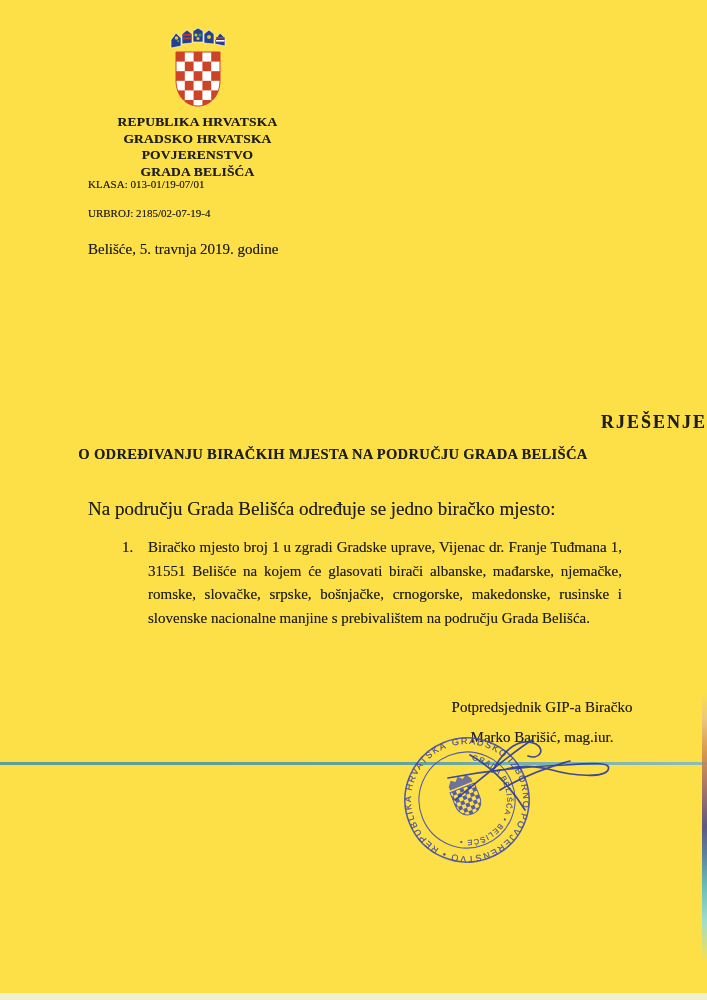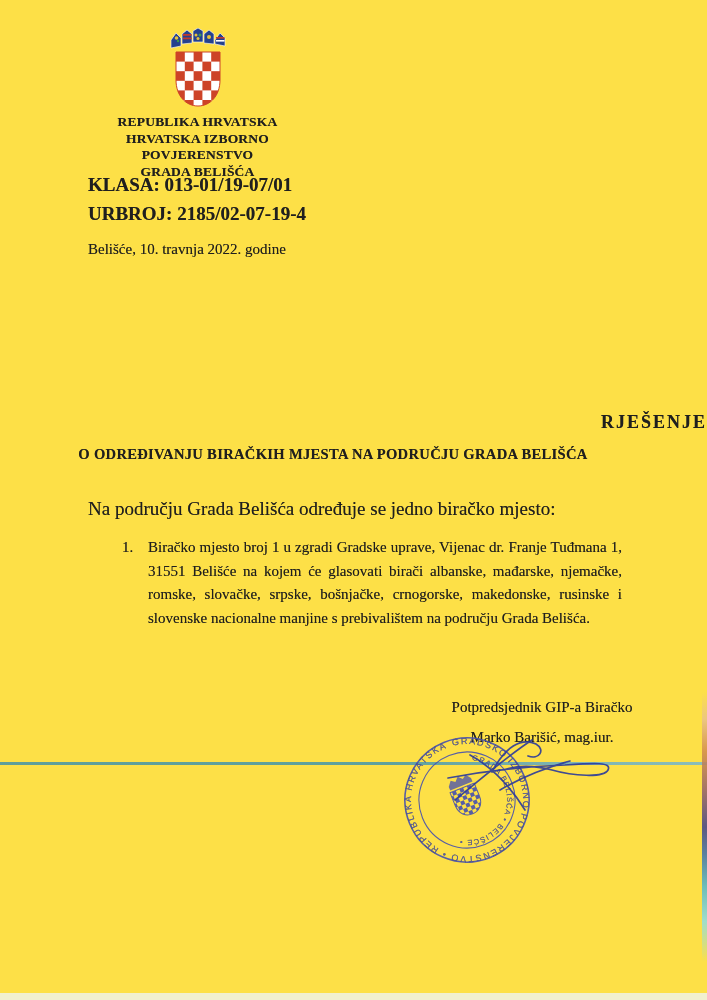--- a/index.html
+++ b/index.html
@@ -12,21 +12,21 @@
     font-family:"Liberation Serif","DejaVu Serif",serif;
     color:#1f1f1f;
     text-shadow:0 0 .4px rgba(20,20,20,.55);
   }
   .letterhead{
     position:absolute;left:85px;top:28px;width:225px;
     text-align:center;
   }
   .coa{display:block;margin:0 auto 4px auto;}
   .hdr-line{font-weight:bold;font-size:13.5px;line-height:16.5px;letter-spacing:.2px;}
-  .meta{position:absolute;left:88px;top:170px;font-size:19px;line-height:29px;font-weight:bold;}
+  .meta{position:absolute;left:88px;top:170px;font-size:11px;line-height:29px;}
   .place-date{position:absolute;left:88px;top:241px;font-size:15px;}
   .preamble{
     position:absolute;left:88px;top:285px;width:534px;
     font-size:15px;line-height:30px;text-align:justify;
   }
   .decision-title{
     position:absolute;left:0;top:412px;width:707px;
     text-align:right;font-weight:bold;font-size:18px;letter-spacing:2px;
   }
   .decision-subtitle{
@@ -99,30 +99,30 @@
       <circle cx="27" cy="7" r="1.5" fill="#e8c23a"></circle>
       <circle cx="31" cy="7" r="1.5" fill="#3d9b4f"></circle>
       <circle cx="29" cy="10.5" r="1.5" fill="#e8c23a"></circle>
       <circle cx="40" cy="9" r="2" fill="#e8c23a"></circle>
       <rect x="47" y="9" width="8.5" height="1.6" fill="#c03a2a"></rect>
       <rect x="47" y="12" width="8.5" height="1.6" fill="#ffffff"></rect>
 
       <path d="M7,24 h44 v28 c0,16 -10,26 -22,26 c-12,0 -22,-10 -22,-26 z" fill="url(#chk)" stroke="#cd4327" stroke-width="1"></path>
     </svg>
     <div class="hdr-line">REPUBLIKA HRVATSKA</div>
-    <div class="hdr-line">HRVATSKA IZBORNO POVJERENSTVO</div>
+    <div class="hdr-line">GRADSKO HRVATSKA POVJERENSTVO</div>
     <div class="hdr-line">GRADA BELIŠĆA</div>
   </div>
 
   <div class="meta">
     <div>KLASA: 013-01/19-07/01</div>
     <div>URBROJ: 2185/02-07-19-4</div>
   </div>
 
-  <div class="place-date">Belišće, 10. travnja 2022. godine</div>
+  <div class="place-date">Belišće, 5. travnja 2019. godine</div>
 
 
   <div class="decision-title">RJEŠENJE</div>
   <div class="decision-subtitle">O ODREĐIVANJU BIRAČKIH MJESTA NA PODRUČJU GRADA BELIŠĆA</div>
 
   <div class="intro-line">Na području Grada Belišća određuje se jedno biračko mjesto:</div>
 
   <div class="list-item">
     <span class="list-num">1.</span>
     <span class="list-text">Biračko mjesto broj 1 u zgradi Gradske uprave, Vijenac dr. Franje Tuđmana 1, 31551 Belišće na kojem će glasovati birači albanske, mađarske, njemačke, romske, slovačke, srpske, bošnjačke, crnogorske, makedonske, rusinske i slovenske nacionalne manjine s prebivalištem na području Grada Belišća.</span>

